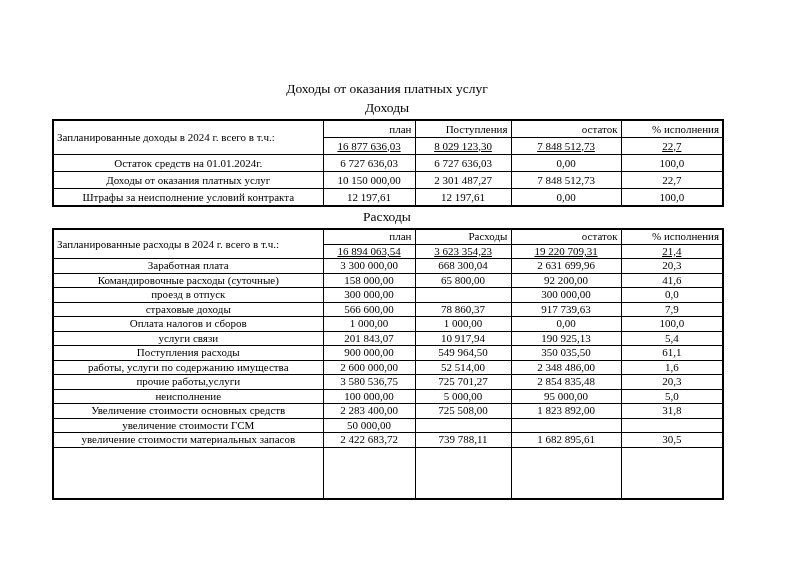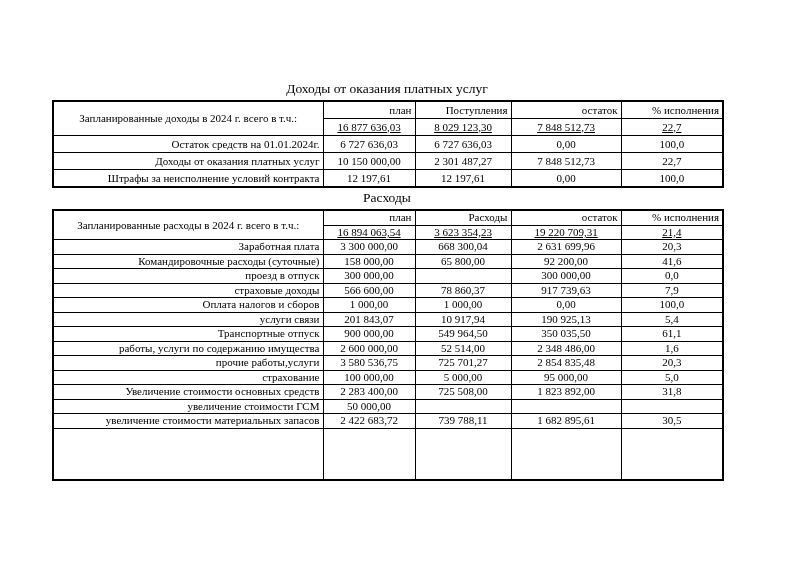--- a/index.html
+++ b/index.html
@@ -44,39 +44,40 @@
     padding: 0 3px;
     height: 16px;
     line-height: 13px;
     vertical-align: middle;
     overflow: hidden;
     white-space: nowrap;
     font-weight: normal;
   }
   table.expense td, table.expense th { height: 13.5px; }
   th.col-head { font-weight: bold; text-align: right; }
-  td.lbl { text-align: right; }
+  td.lbl { text-align: center; }
   td.val { text-align: center; }
   td.total-label {
     font-weight: bold;
-    text-align: center;
+    text-align: left;
     vertical-align: bottom;
     padding-bottom: 3px;
   }
   td.b { font-weight: bold; text-decoration: underline; }
   tr.tall-row td { height: 50px; }
 </style>
 </head>
 <body>
 
 <div class="page">
   <div class="content">
 
     <div class="doc-title">Доходы от оказания платных услуг</div>
 
+    <div class="section-title">Доходы</div>
 
     <table class="fin-table income">
       <colgroup>
         <col style="width:270px">
           <col style="width:92px">
           <col style="width:96px">
           <col style="width:110px">
           <col style="width:102px">
       </colgroup>
       <tbody>
@@ -177,42 +178,42 @@
           <td class="val">100,0</td>
         </tr>
         <tr>
           <td class="lbl">услуги связи</td>
           <td class="val">201 843,07</td>
           <td class="val">10 917,94</td>
           <td class="val">190 925,13</td>
           <td class="val">5,4</td>
         </tr>
         <tr>
-          <td class="lbl">Транспортные отпуск</td>
+          <td class="lbl">Поступления расходы</td>
           <td class="val">900 000,00</td>
           <td class="val">549 964,50</td>
           <td class="val">350 035,50</td>
           <td class="val">61,1</td>
         </tr>
         <tr>
           <td class="lbl">работы, услуги по содержанию имущества</td>
           <td class="val">2 600 000,00</td>
           <td class="val">52 514,00</td>
           <td class="val">2 348 486,00</td>
           <td class="val">1,6</td>
         </tr>
         <tr>
           <td class="lbl">прочие работы,услуги</td>
           <td class="val">3 580 536,75</td>
           <td class="val">725 701,27</td>
           <td class="val">2 854 835,48</td>
           <td class="val">20,3</td>
         </tr>
         <tr>
-          <td class="lbl">страхование</td>
+          <td class="lbl">неисполнение</td>
           <td class="val">100 000,00</td>
           <td class="val">5 000,00</td>
           <td class="val">95 000,00</td>
           <td class="val">5,0</td>
         </tr>
         <tr>
           <td class="lbl">Увеличение стоимости основных средств</td>
           <td class="val">2 283 400,00</td>
           <td class="val">725 508,00</td>
           <td class="val">1 823 892,00</td>

